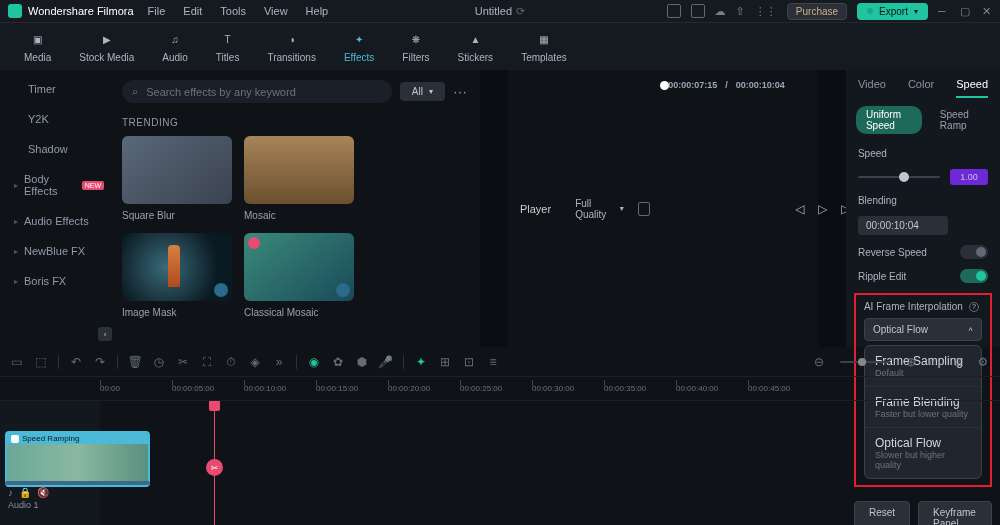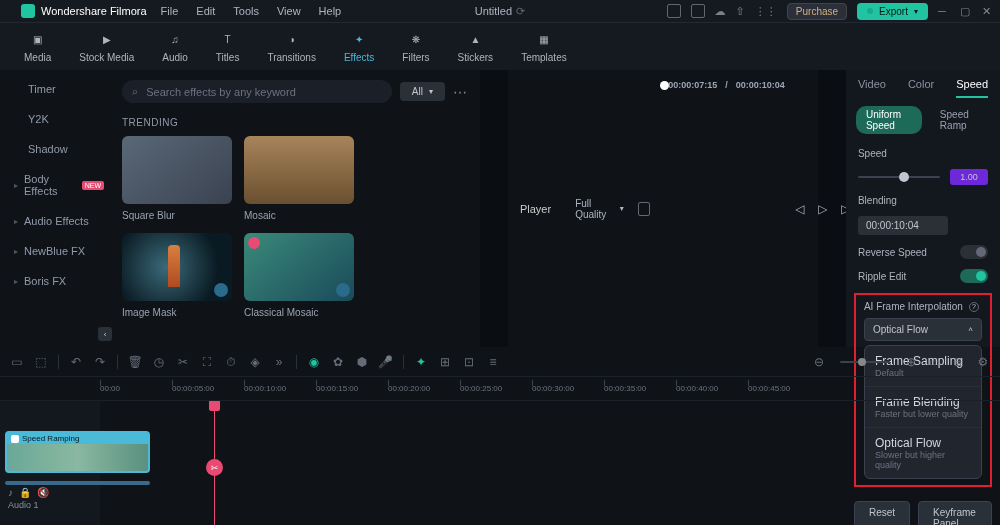--- a/index.html
+++ b/index.html
@@ -1,17 +1,17 @@
 <!DOCTYPE html>
 <html><head>
 <meta charset="utf-8">
 <style>
 *{margin:0;padding:0;box-sizing:border-box;font-family:Arial,sans-serif;}
 body{background:#0a0d12;color:#c0c5ce;font-size:11px;width:1000px;height:525px;overflow:hidden;position:relative;}
-.topbar{height:22px;background:#151920;display:flex;align-items:center;padding:0 21px;gap:14px;}
+.topbar{height:22px;background:#151920;display:flex;align-items:center;padding:0 8px;gap:14px;}
 .logo{display:flex;align-items:center;gap:6px;color:#fff;font-size:11px;}
 .logo-ico{width:14px;height:14px;background:#20c4a0;border-radius:3px;position:relative;}
 .menu{display:flex;gap:18px;color:#aeb4bf;font-size:11px;}
 .title-center{position:absolute;left:50%;transform:translateX(-50%);display:flex;align-items:center;gap:4px;color:#aeb4bf;text-align:center;}
 .top-right{position:absolute;right:6px;display:flex;align-items:center;gap:10px;}
 .top-ico{width:14px;height:14px;border:1px solid #666;border-radius:2px;}
 .purchase{background:#2a2f39;border:1px solid #444;padding:2px 8px;border-radius:4px;font-size:10px;color:#d0b080;}
 .export-btn{background:#20c4a0;color:#0a1a16;padding:3px 10px;border-radius:4px;font-size:10px;display:flex;align-items:center;gap:6px;}
 .export-dot{width:6px;height:6px;background:#18a98a;border-radius:50%;}
 .win-btn{width:12px;height:12px;color:#888;}
@@ -107,21 +107,21 @@
 .tl-ruler{height:24px;display:flex;align-items:center;padding-left:100px;gap:0;position:relative;color:#6b7280;font-size:8px;border-bottom:1px solid #1a1f28;}
 .ruler-mark{width:72px;flex-shrink:0;position:relative;}
 .ruler-mark::before{content:"";position:absolute;left:0;top:-4px;width:1px;height:6px;background:#3a4250;}
 .playhead{position:absolute;left:214px;top:0;bottom:0;width:1px;background:#e84a72;z-index:5;}
 .playhead::before{content:"";position:absolute;top:-1px;left:-5px;width:11px;height:11px;background:#e84a72;border-radius:2px;}
 .playhead-cut{position:absolute;top:58px;left:-8px;width:17px;height:17px;background:#e84a72;border-radius:50%;display:flex;align-items:center;justify-content:center;color:#fff;font-size:9px;}
 .tl-tracks{flex:1;position:relative;overflow:hidden;padding-left:0;}
 .tl-left{position:absolute;left:0;top:0;bottom:0;width:100px;background:#13171e;display:flex;flex-direction:column;padding:30px 8px 0;gap:4px;font-size:9px;color:#8a92a0;}
 .track-label{height:42px;display:flex;flex-direction:column;justify-content:center;gap:2px;}
 .track-icons{display:flex;gap:6px;font-size:10px;}
-.video-clip{position:absolute;left:5px;top:30px;width:145px;height:42px;border:2px solid #4bb9d8;border-radius:4px;overflow:hidden;background:linear-gradient(90deg,#6aa898 0%,#8ab8a0 50%,#5a9080 100%);}
+.video-clip{position:absolute;left:5px;top:30px;width:145px;height:56px;border:2px solid #4bb9d8;border-radius:4px;overflow:hidden;background:linear-gradient(90deg,#6aa898 0%,#8ab8a0 50%,#5a9080 100%);}
 .clip-header{background:#4bb9d8;color:#0a1a1e;font-size:8px;padding:1px 4px;display:flex;align-items:center;gap:3px;}
 .clip-ico{width:8px;height:8px;background:#fff;border-radius:2px;}
 .audio-bar{position:absolute;left:5px;top:80px;width:145px;height:4px;background:#3a6a8a;border-radius:2px;}
 </style>
 </head>
 <body>
 
 <div class="topbar">
   <div class="logo">
     <div class="logo-ico"></div>

